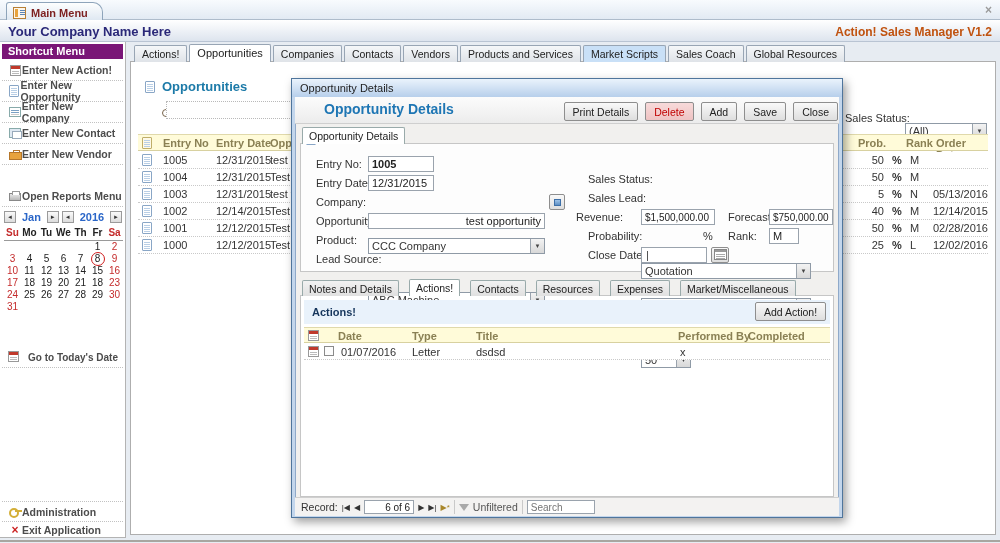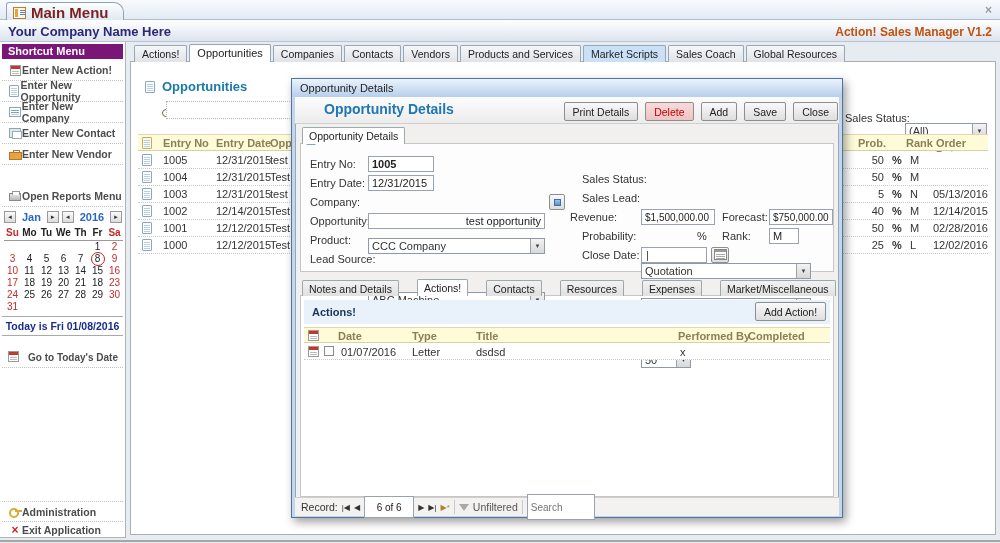--- a/index.html
+++ b/index.html
@@ -4,21 +4,21 @@
 <style>
   * { box-sizing: border-box; margin: 0; padding: 0; }
   html,body { width:1000px; height:543px; }
   body { font-family: "Liberation Sans", sans-serif; font-size: 11px; color:#333; background:#dcdad5; }
   #app { position:relative; width:1000px; height:543px; overflow:hidden; background:#e7ecf2; }
   .abs { position:absolute; }
 
   
   #top-strip { left:0; top:0; width:1000px; height:20px; background:linear-gradient(#f8fbfe,#e2eaf3); border-bottom:1px solid #aebccb; }
   #main-menu-tab { left:6px; top:2px; height:18px; padding:2px 14px 0 6px; background:linear-gradient(#fdfefe,#dfe8f2); border:1px solid #8ea4ba; border-bottom:none; border-radius:3px 10px 0 0; display:flex; align-items:center; gap:5px; }
-  #main-menu-tab .lbl { font-weight:bold; color:#7c1f1f; font-size:15px; }
+  #main-menu-tab .lbl { font-weight:bold; color:#7c1f1f; font-size:11px; }
   #win-close { right:8px; top:3px; color:#9b9b9b; font-size:12px; font-weight:bold; cursor:default; }
 
   #header-bar { left:0; top:20px; width:1000px; height:22px; background:linear-gradient(#ffffff,#dde4ee); border-bottom:1px solid #b9c4d3; }
   #company-name { left:8px; top:24px; font-size:13px; font-weight:bold; color:#2a2878; }
   #app-title { right:8px; top:25px; font-size:12px; font-weight:bold; color:#c0520f; }
 
   
   #sidebar { left:0; top:42px; width:126px; height:496px; background:#fff; border-right:1px solid #b3b3b3; border-bottom:1px solid #b3b3b3; }
   #shortcut-header { left:2px; top:44px; width:121px; height:15px; background:#7a1677; color:#fff; font-weight:bold; padding:1px 0 0 6px; font-size:11px; }
   .side-item { left:2px; width:121px; height:21px; display:flex; align-items:center; gap:0; padding-left:6px; border-bottom:1px dotted #c2c2c2; color:#4c4c4c; font-weight:bold; font-size:10.5px; cursor:pointer; }
@@ -104,23 +104,23 @@
   
   #dialog { left:291px; top:78px; width:552px; height:440px; border:1px solid #4f759c; background:#c3d6ec; box-shadow:3px 4px 9px rgba(0,0,0,.38); z-index:50; }
   #dlg-titlebar { left:0; top:0; width:100%; height:18px; background:linear-gradient(#eaf3fc,#b7cfeb); display:flex; align-items:center; padding-left:8px; color:#1d1d1d; }
   #dlg-body { left:3px; top:19px; width:544px; height:416px; background:#f1f0ee; border:1px solid #8fa9c9; }
   #dlg-header { left:295px; top:97px; width:544px; height:27px; background:linear-gradient(#fcfcfc,#ececec); border-bottom:1px solid #cfcfcf; z-index:55; }
   #dlg-head-icon { left:306px; top:103px; z-index:56; }
   #dlg-heading { left:324px; top:101px; font-size:14px; font-weight:bold; color:#1e76b4; z-index:56; }
   #dlg-buttons { right:162px; top:102px; display:flex; gap:7px; z-index:56; }
   #dlg-tab { left:302px; top:127px; z-index:56; }
   #fields-panel { left:300px; top:143px; width:534px; height:129px; background:#fdfdfd; border:1px solid #c6c6c6; z-index:55; }
-  .fld-label { position:absolute; color:#333; z-index:56; }
+  .fld-label { position:absolute; color:#333; z-index:56;margin-left:6px; }
   .fz { z-index:56; }
-  #subtabs { left:302px; top:279px; display:flex; gap:18px; z-index:56; align-items:flex-end; }
+  #subtabs { left:302px; top:279px; display:flex; gap:10px; z-index:56; align-items:flex-end; }
   .stab { height:16px; padding:2px 6px 0; background:linear-gradient(#f2f2f2,#e0e0e0); border:1px solid #9aa; border-bottom:none; border-radius:2px 2px 0 0; font-size:10.5px; color:#222; cursor:pointer; }
   .stab.active { background:#fff; height:17px; }
   #sub-panel { left:300px; top:295px; width:534px; height:202px; background:#fff; border:1px solid #c6c6c6; z-index:55; }
   #actions-bar { left:304px; top:300px; width:526px; height:24px; background:#e9f2fb; z-index:56; }
   #actions-title { left:312px; top:306px; font-weight:bold; color:#16365c; z-index:57; }
   #add-action-btn { left:755px; top:302px; z-index:57; }
   #act-header { left:304px; top:327px; width:526px; height:16px; background:#fffbd9; border-top:1px solid #e0d9ab; border-bottom:1px solid #d8d1a0; color:#8a8054; font-weight:bold; z-index:56; }
   #act-row { left:304px; top:344px; width:526px; height:16px; border-bottom:1px dotted #c9c9c9; z-index:56; background:#fff; }
   #act-row .cell, #act-header .hcell { position:absolute; top:2px; }
   #record-nav { left:295px; top:497px; width:544px; height:19px; background:#f3f2f1; border-top:1px solid #cfcfcf; display:flex; align-items:center; gap:4px; padding-left:6px; z-index:56; font-size:10.5px; color:#333; }
@@ -239,21 +239,20 @@
       <span>29</span>
       <span>30</span>
     <span>31</span>
       <span></span>
       <span></span>
       <span></span>
       <span></span>
       <span></span>
       <span></span>
   </div>
-  <div class="abs" id="today-line">Today is Fri 01/08/2016</div>
   <div class="abs" id="goto-today">
     <span class="ic"><span class="i-cal"></span></span>
     <span>Go to Today's Date</span>
   </div>
   <div class="abs side-item" id="admin-item">
     <span class="ic">
         <span class="i-key"></span>
       </span>
     <span>Administration</span>
   </div>
@@ -461,25 +460,25 @@
     <span class="cell" style="left:172px">dsdsd</span>
     <span class="cell" style="left:376px">x</span>
     <span class="cell" style="left:446px"></span>
   </div>
 
   
   <div class="abs" id="record-nav">
     <span>Record:</span>
     <span class="navg">|◀</span>
     <span class="navg">◀</span>
-    <input class="tinput" style="width: 50px; height: 22px; text-align: center; font-size: 10px;" value="6 of 6">
+    <input class="tinput" style="width: 50px; height: 14px; text-align: right; font-size: 10px;" value="6 of 6">
     <span class="navg">▶</span>
     <span class="navg">▶|</span>
     <span class="navg" style="color:#a8862a">▶*</span>
     <span class="navbar-sep"></span>
     <span class="i-funnel"></span>
     <span style="color:#555">Unfiltered</span>
     <span class="navbar-sep"></span>
-    <input class="tinput" style="width: 68px; height: 26px; font-size: 10px;" placeholder="Search">
+    <input class="tinput" style="width: 68px; height: 14px; font-size: 10px;" placeholder="Search">
   </div>
 
   <div class="abs" id="bottom-line"></div>
 </div>
 
 </body></html>

